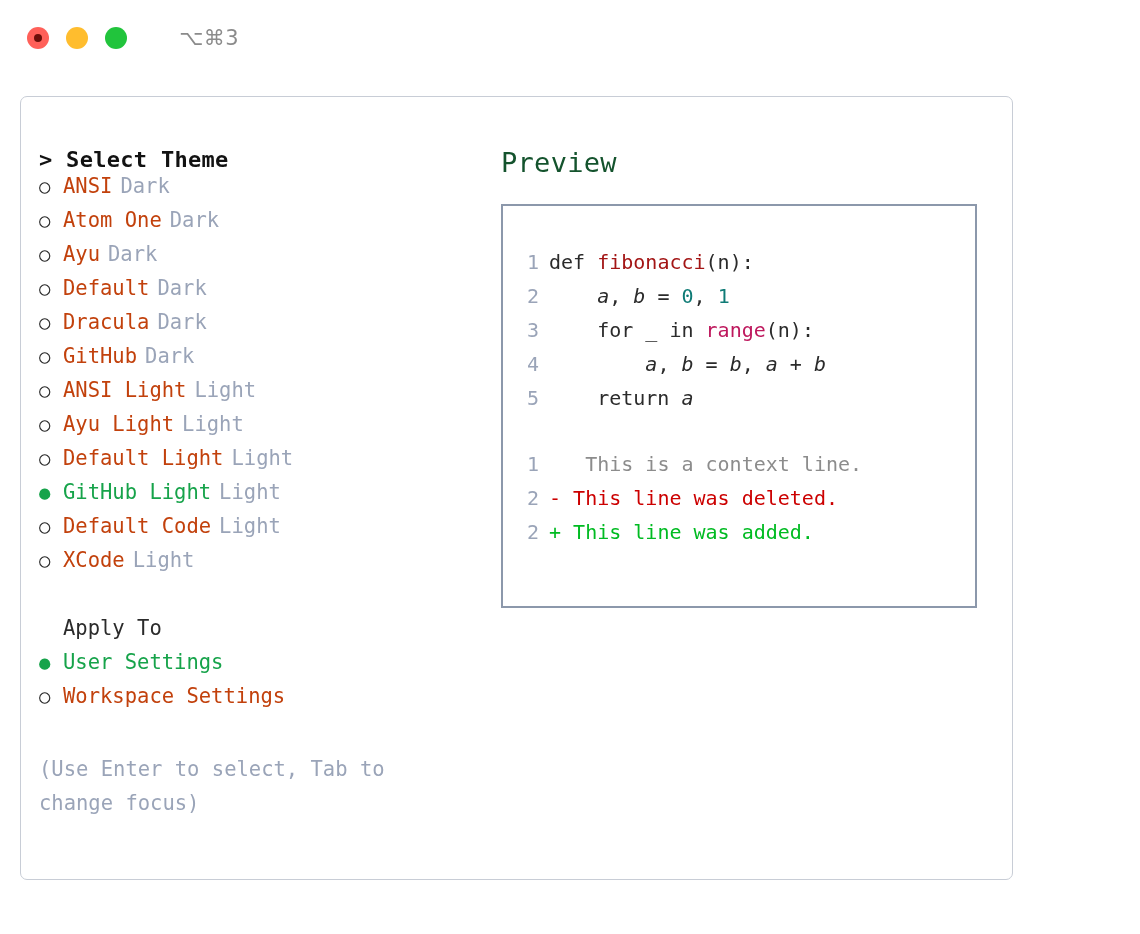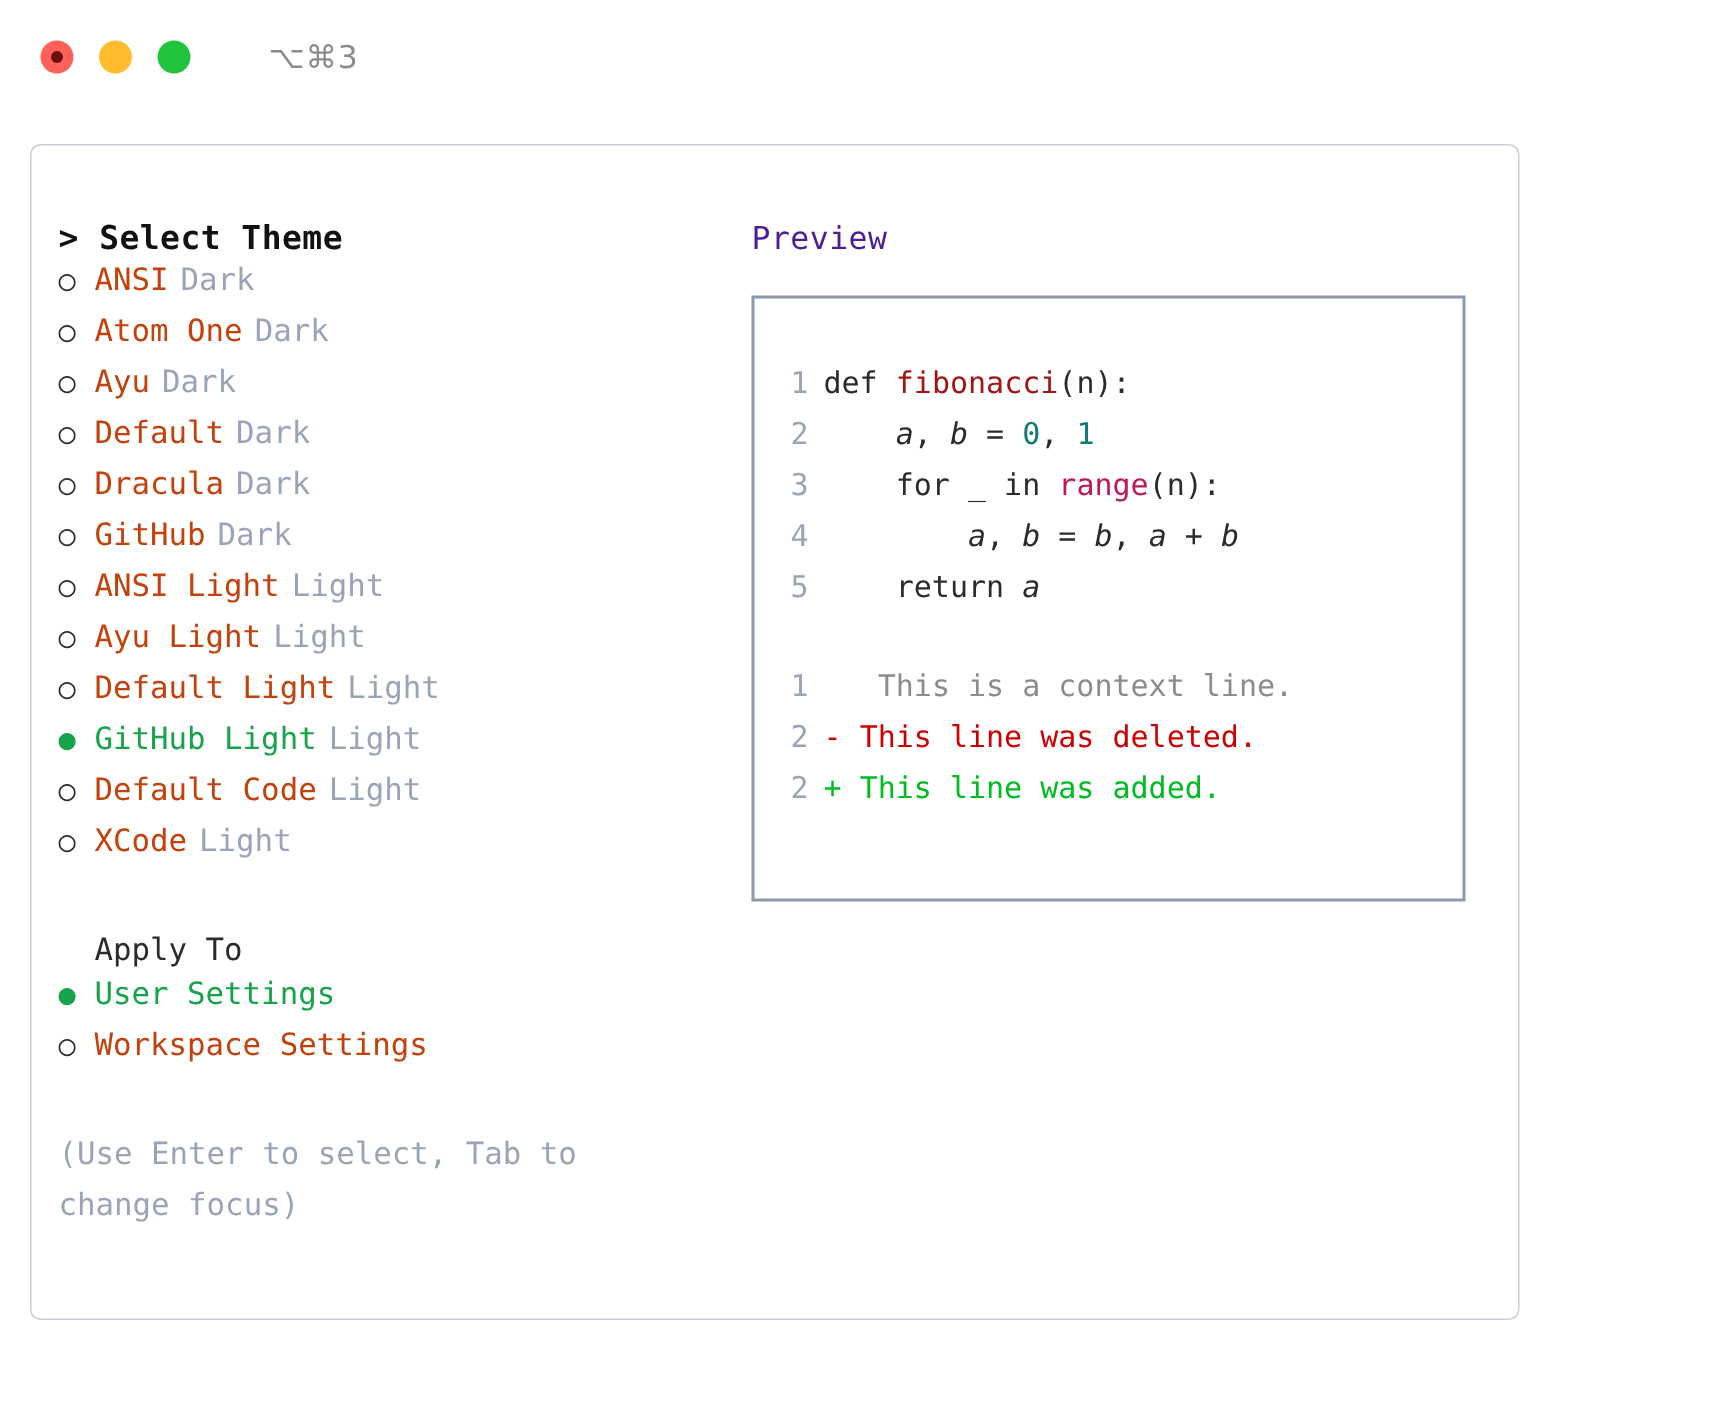--- a/index.html
+++ b/index.html
@@ -109,21 +109,21 @@
   }
   .bullet.sel { color: #16a34a; }
   .opt-label { color: #c2410c; }
   .opt-row.selected .opt-label { color: #16a34a; }
   .opt-variant {
     color: #9aa4b8;
     margin-left: 8px;
   }
   .section-head {
     display: flex;
-    align-items: center;
+    align-items: flex-start;
     height: 34px;
     font-size: 20.5px;
     color: #2b2b2b;
     white-space: pre;
     margin-top: 34px;
   }
   .section-head .bullet { color: transparent; }
   .hint {
     margin-top: 34px;
     font-size: 20.5px;
@@ -133,23 +133,23 @@
   }
 
   
   .right-col {
     position: absolute;
     left: 480px;
     top: 50px;
     width: 490px;
   }
   .preview-title {
-    font-size: 21px;
+    font-size: 27px;
     font-weight: normal;
-    color: #4c1d95;
+    color: #14532d;
     letter-spacing: 0.3px;
     margin-bottom: 26px;
     white-space: pre;
   }
   .preview-box {
     width: 476px;
     height: 404px;
     border: 2px solid #8c98ab;
     box-sizing: border-box;
     background: #ffffff;

